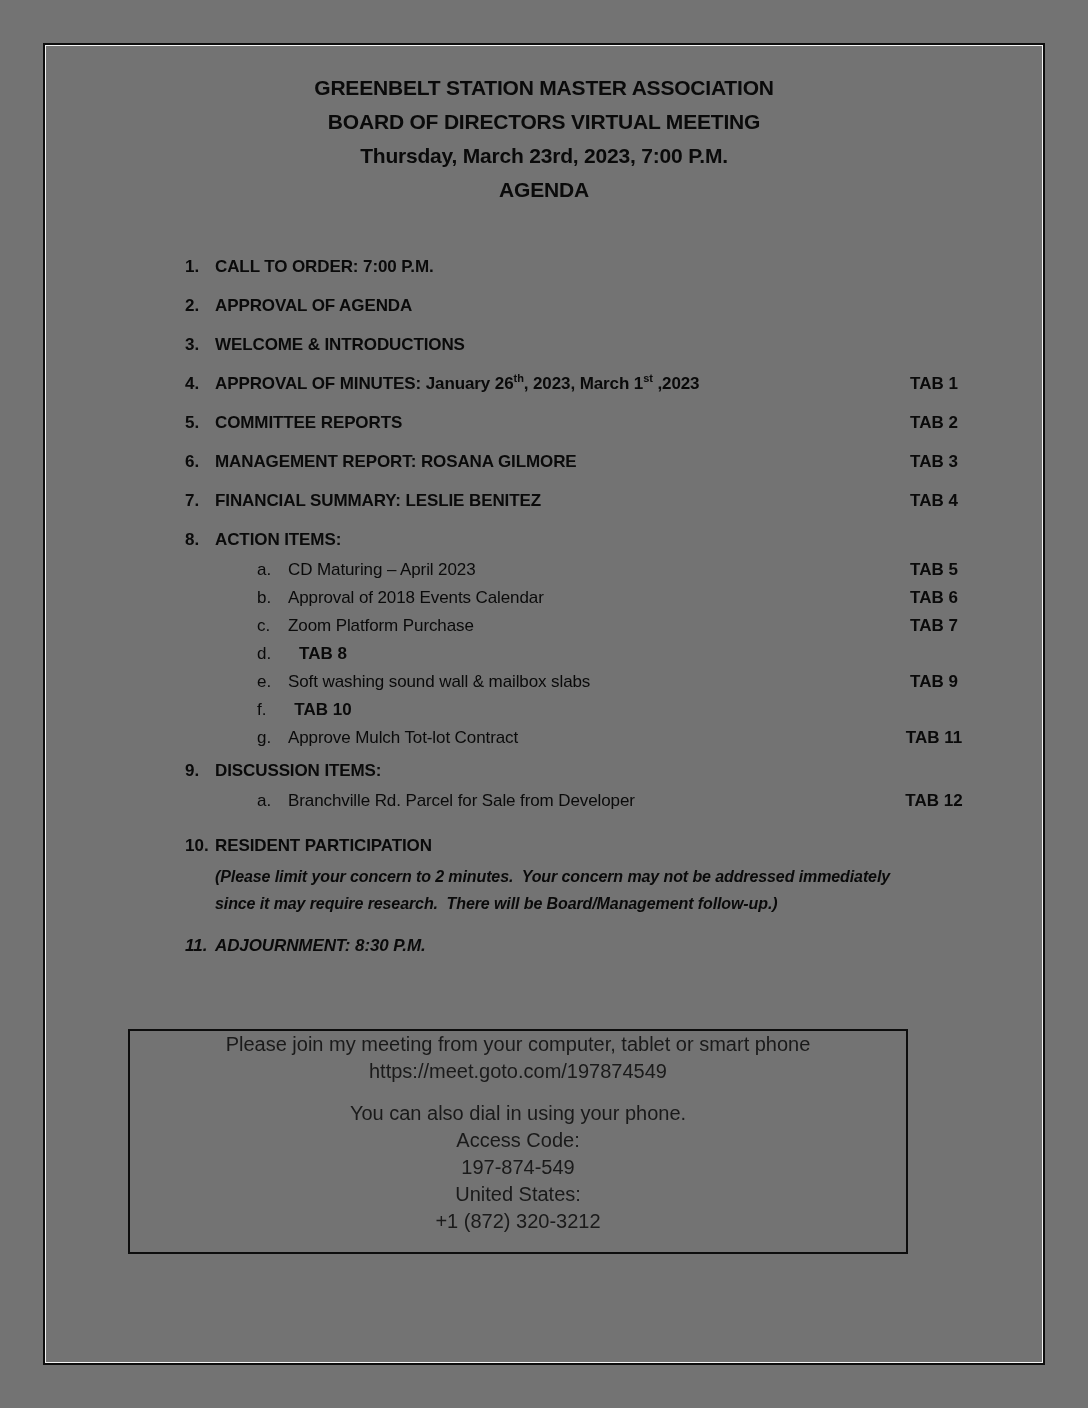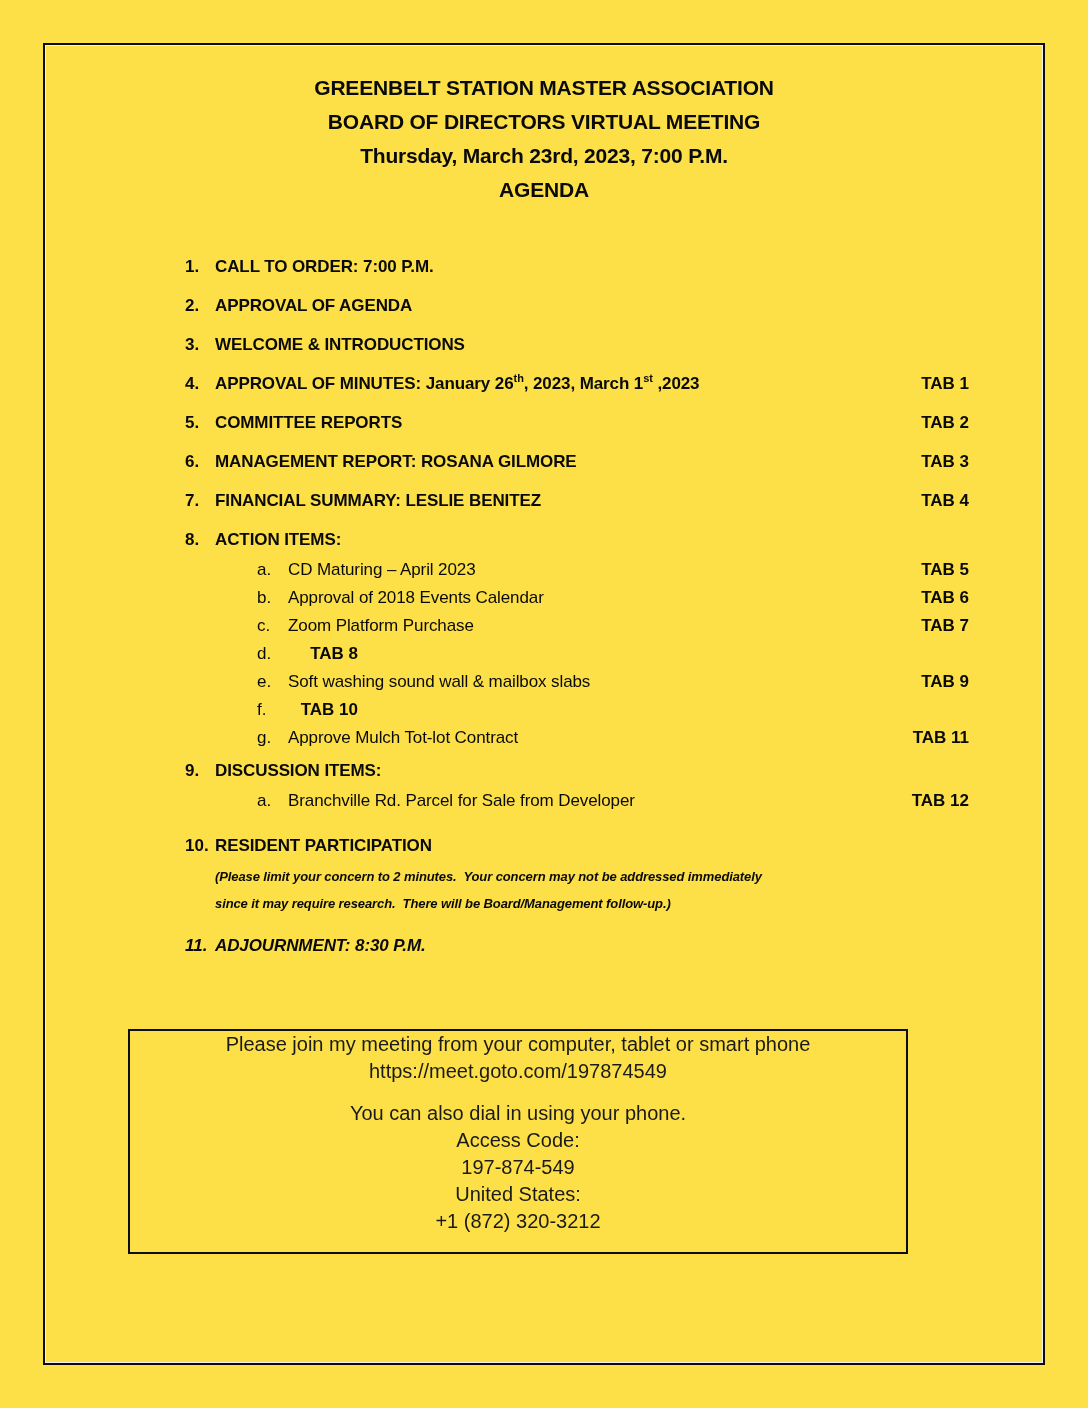--- a/index.html
+++ b/index.html
@@ -6,21 +6,21 @@
   html, body {
     width: 1088px;
     background: #ffffff;
     font-family: "Liberation Sans", sans-serif;
     color: #0a0a0a;
   }
   .page {
     position: relative;
     width: 1088px;
     height: 1408px;
-    background: #fde047;
+    background: #737373;
   }
   .page-border {
     position: absolute;
     left: 43px;
     top: 43px;
     width: 1002px;
     height: 1322px;
     border: 2px solid #0d0d0d;
     box-shadow: inset 0 0 0 1px #f2f2f2;
   }
@@ -53,21 +53,21 @@
   }
   .row .txt {
     flex: 1 1 auto;
     font-weight: 700;
     letter-spacing: -0.1px;
   }
   .row .tab {
     flex: 0 0 70px;
     width: 70px;
     font-weight: 700;
-    text-align: right;
+    text-align: center;
   }
   .row.sub {
     margin-bottom: 8px;
     margin-left: 72px;
   }
   .row.sub .num {
     width: 31px;
     flex: 0 0 31px;
     font-weight: 400;
   }
@@ -78,21 +78,21 @@
     margin-bottom: 10px;
   }
   .gap-before-9 { margin-top: 13px; }
   .gap-before-10 { margin-top: 25px; margin-bottom: 7px; }
   .note-block {
     margin-left: 30px;
     margin-bottom: 0;
     width: 740px;
   }
   .note-line {
-    font-size: 13px;
+    font-size: 16px;
     line-height: 27px;
     font-weight: 700;
     font-style: italic;
     white-space: pre-wrap;
     letter-spacing: -0.1px;
   }
   .gap-before-11 { margin-top: 19px; font-style: italic; }
   sup.ord {
     font-size: 11px;
     vertical-align: super;

